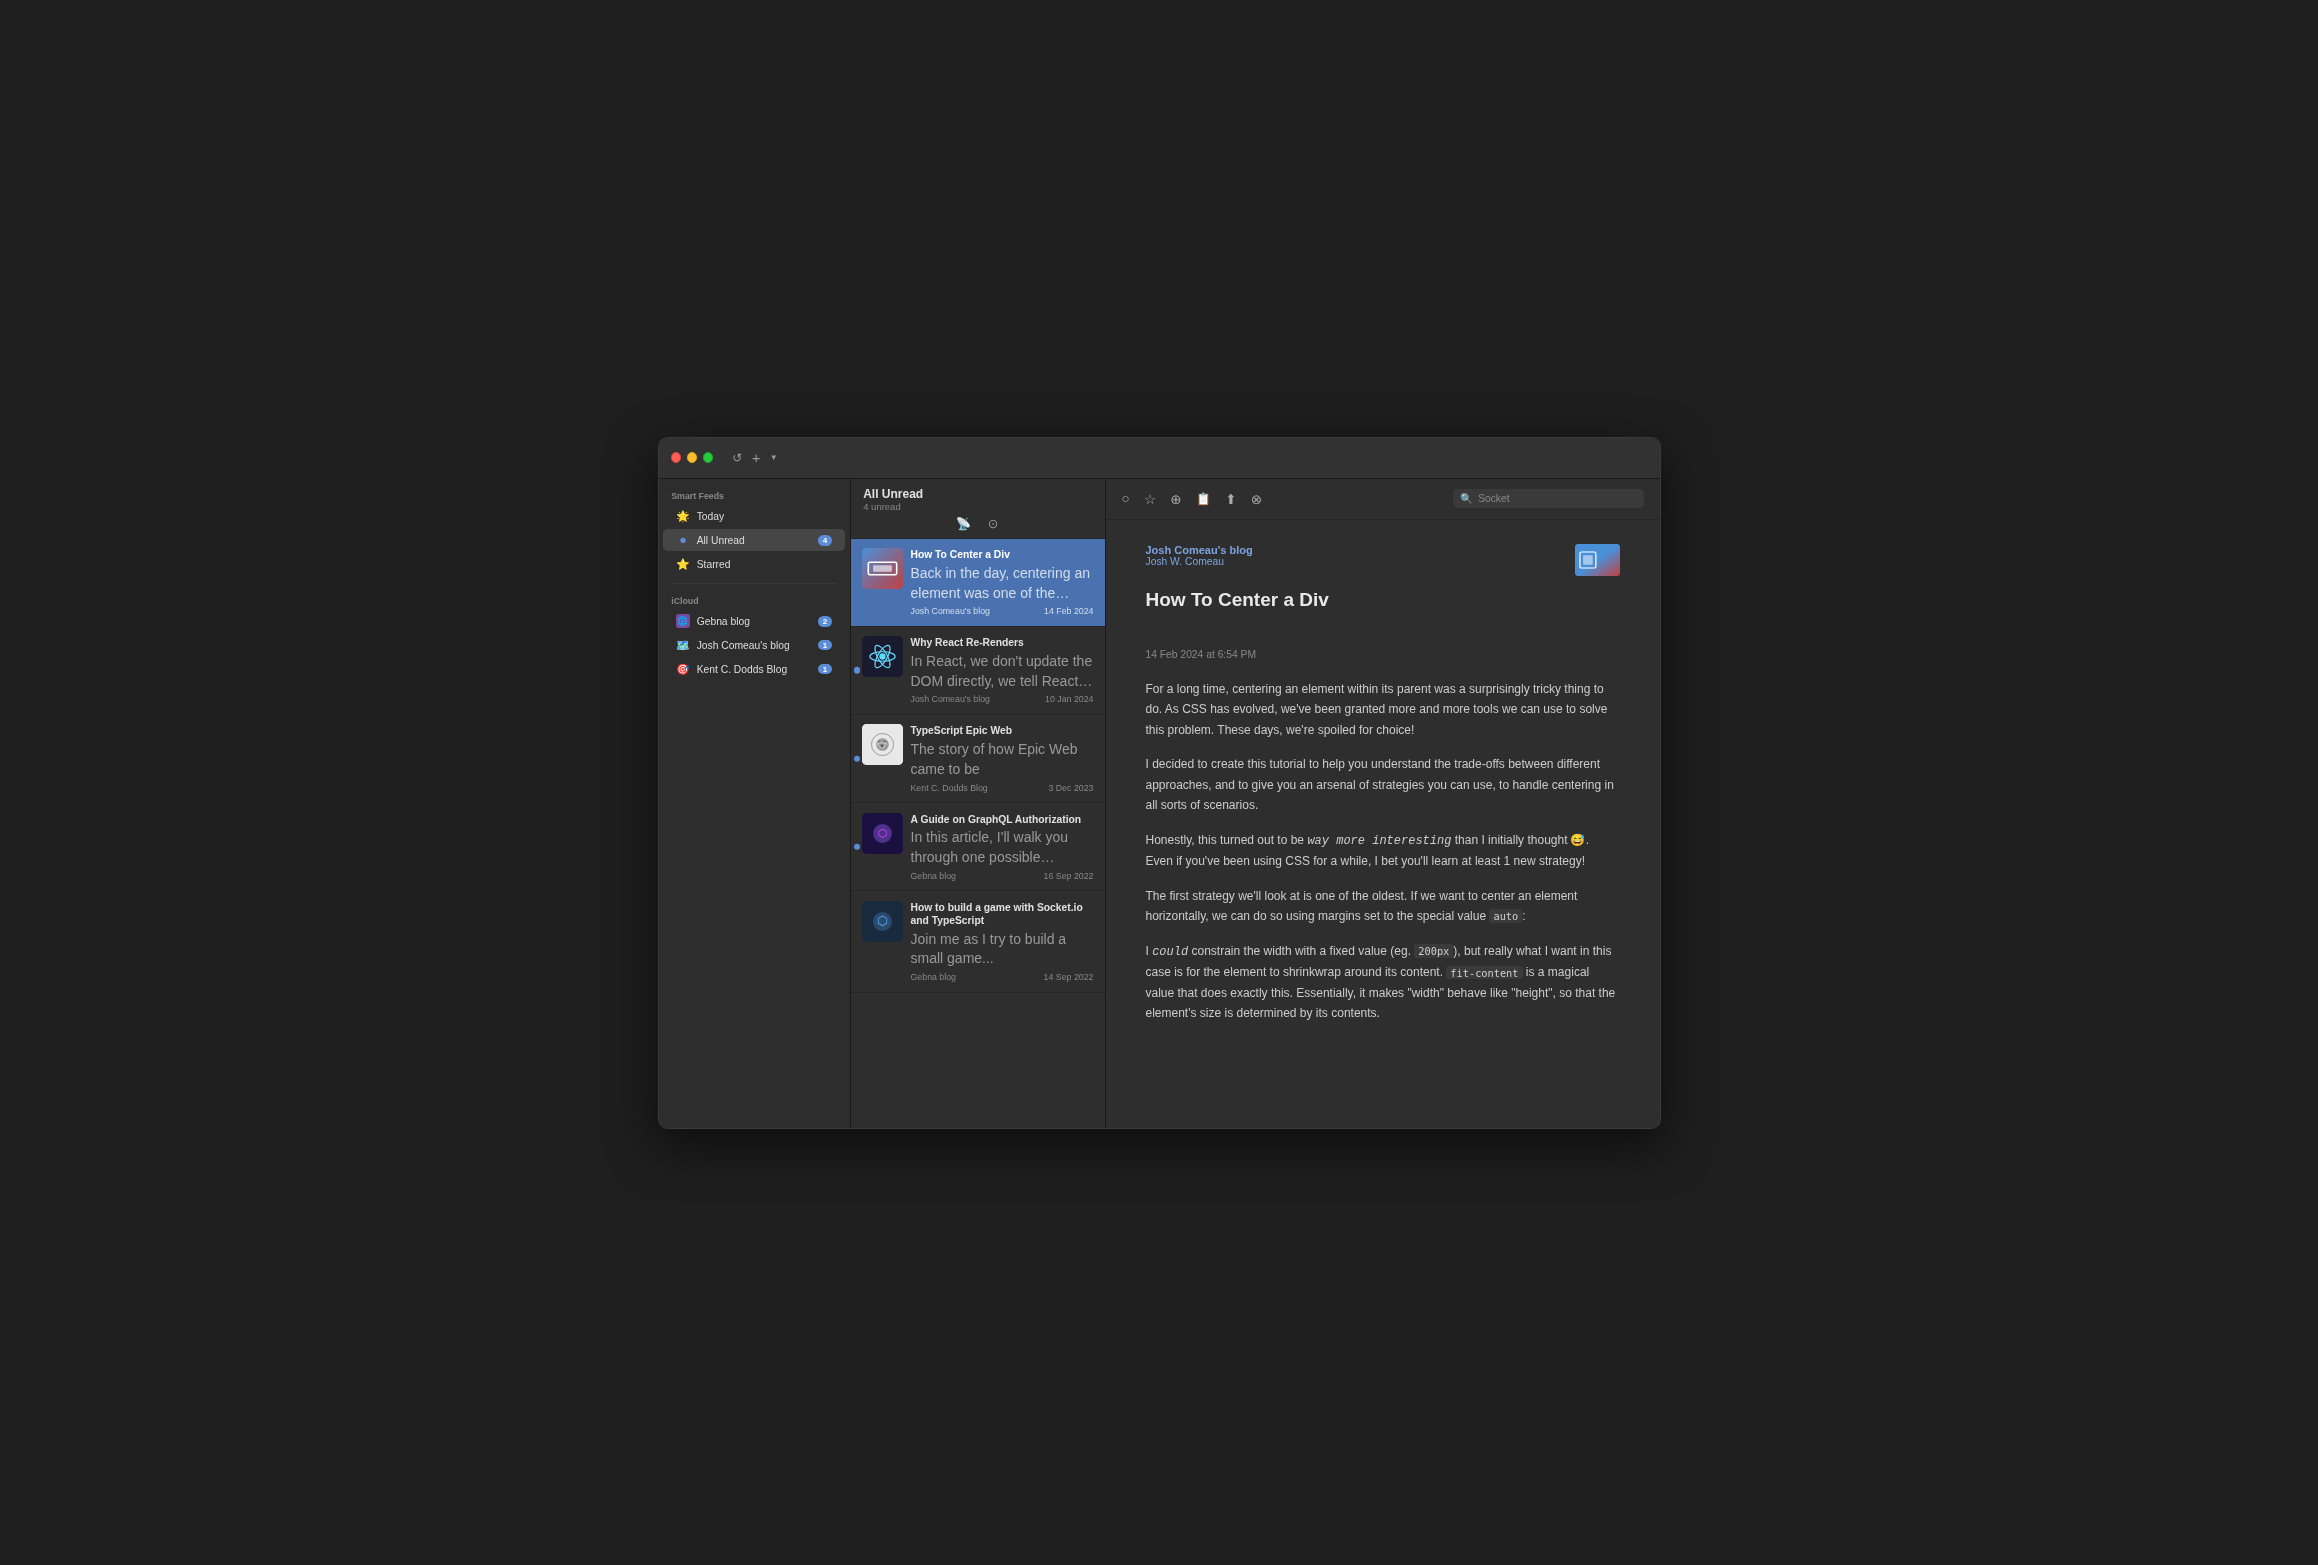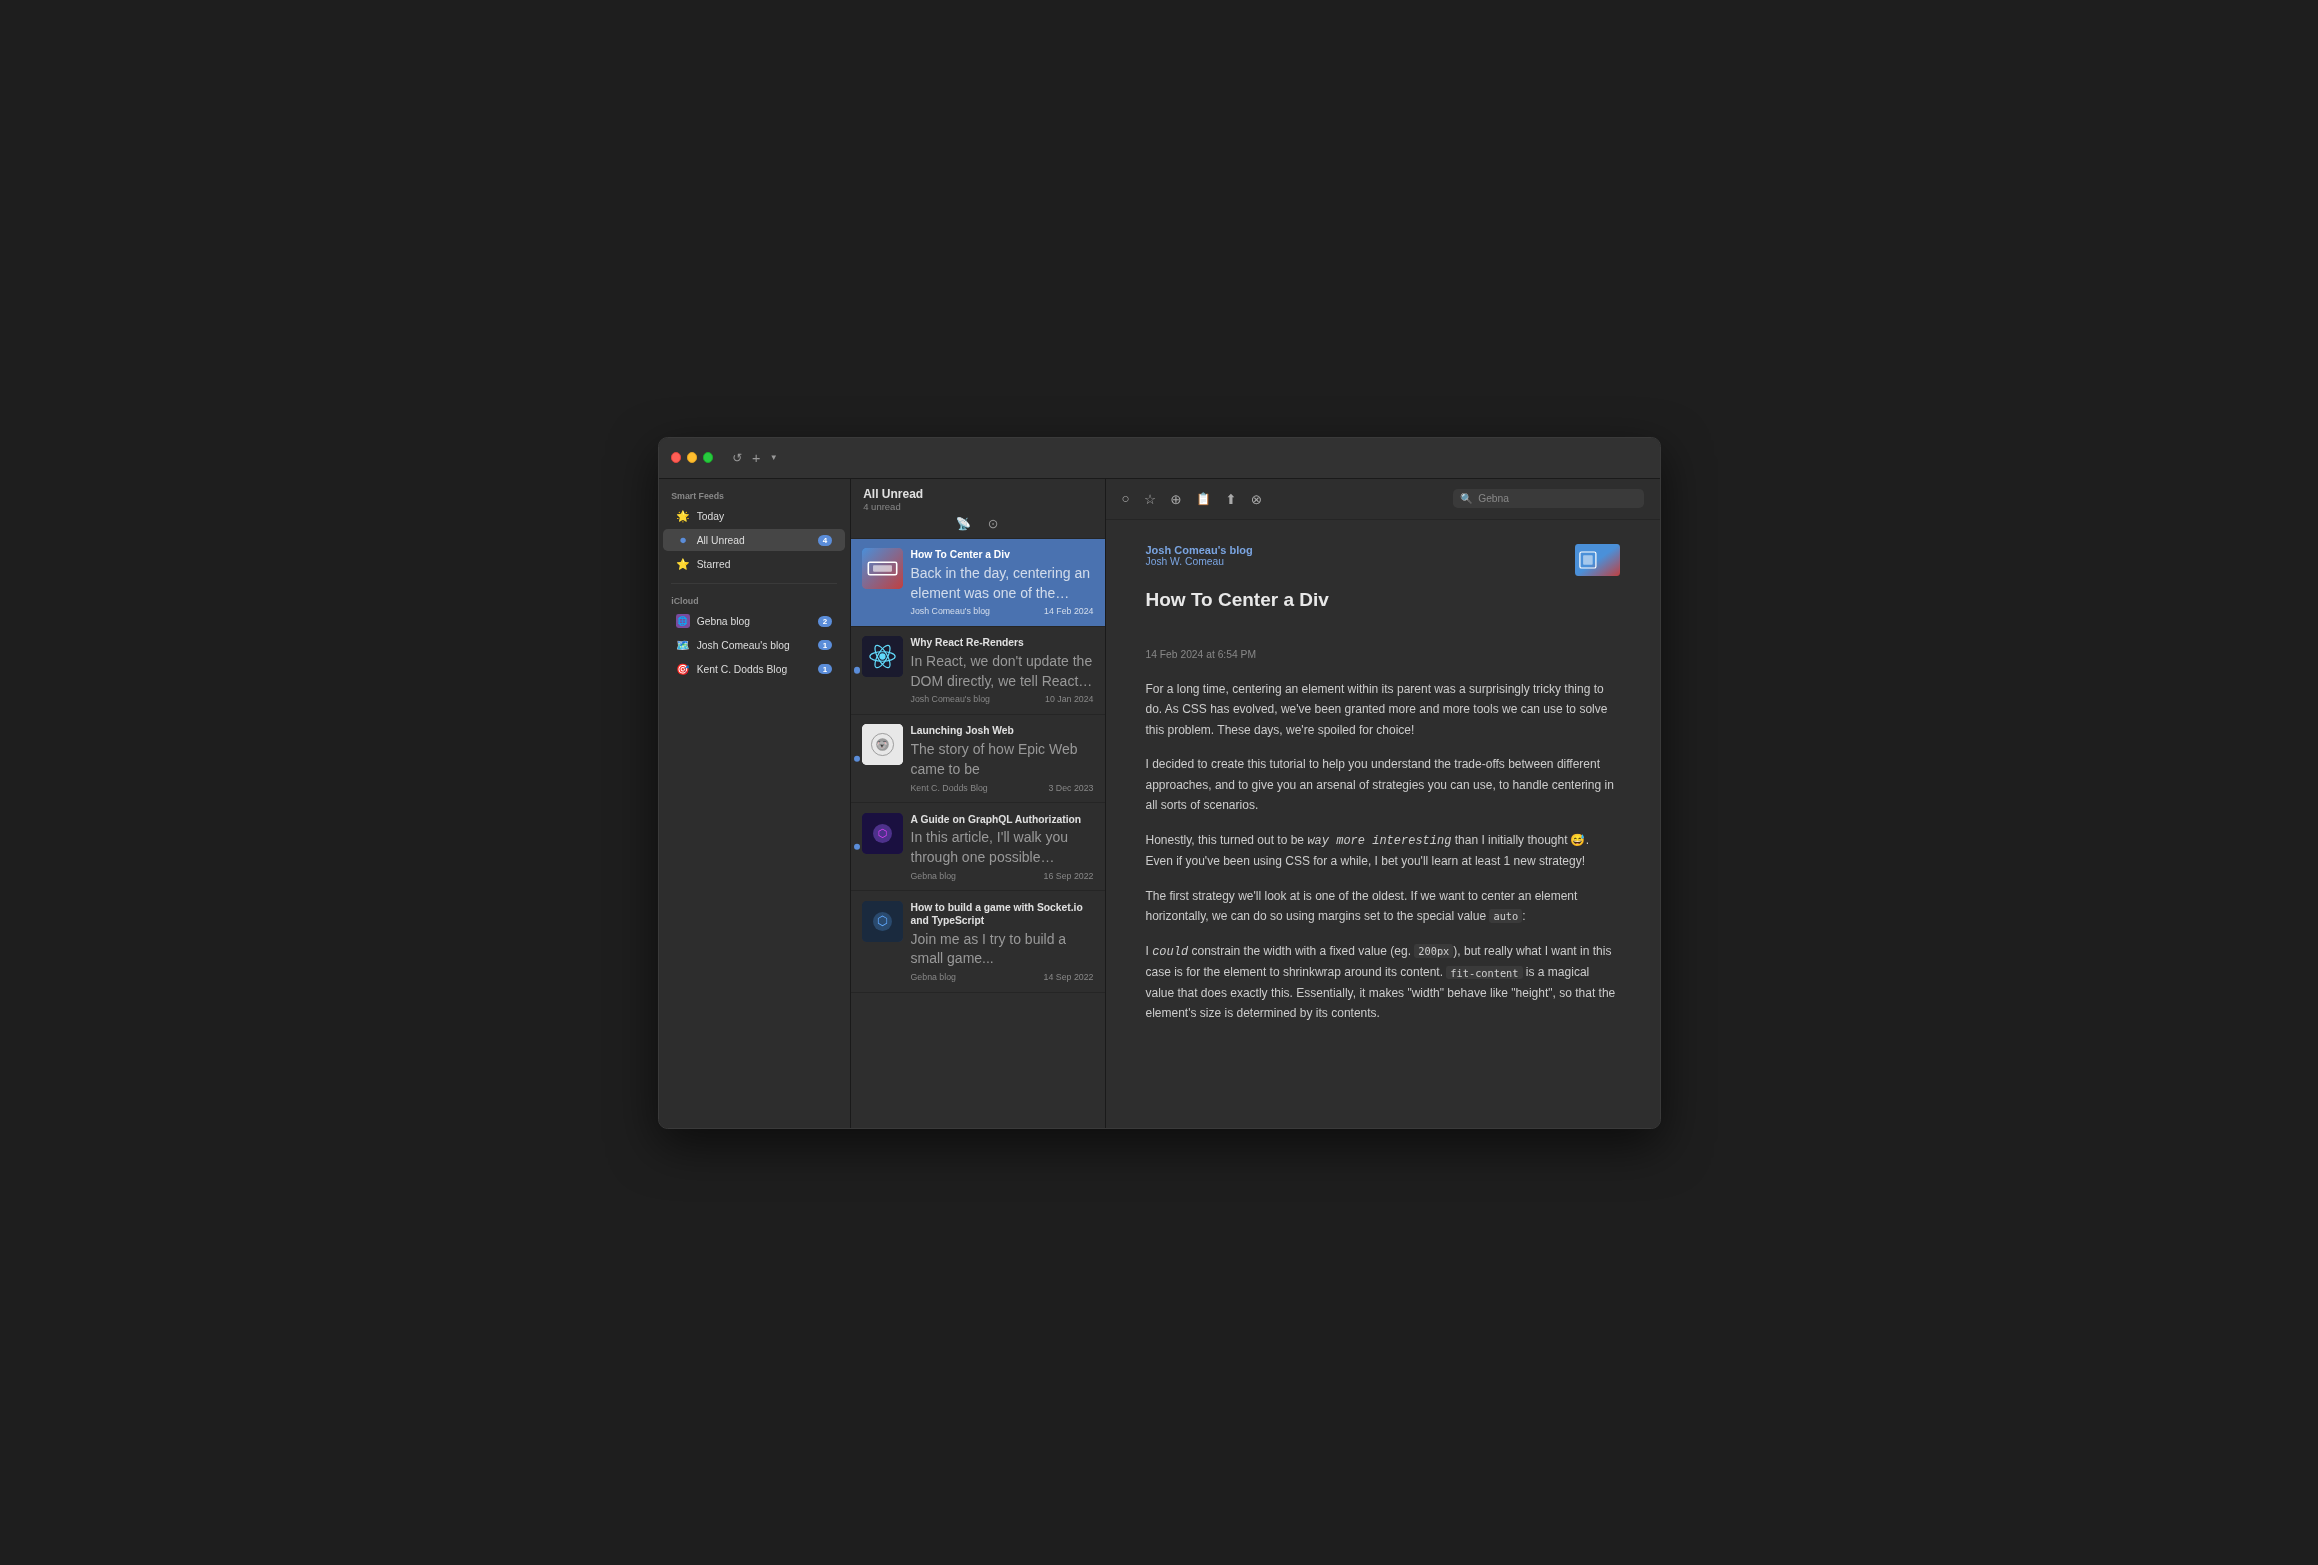--- a/index.html
+++ b/index.html
@@ -556,21 +556,21 @@
           <div class="thumb-css thumb-epic">
             <svg width="41" height="41" viewBox="0 0 52 52" style="font-size:22px">
               <rect width="52" height="52" rx="6" fill="#e8e8e8"></rect>
               <circle cx="26" cy="26" r="14" fill="none" stroke="#888" stroke-width="1"></circle>
               <circle cx="26" cy="26" r="8" fill="#999"></circle>
               <circle cx="26" cy="26" r="4" fill="#666"></circle>
               <text x="26" y="30" text-anchor="middle" font-size="12" fill="white">🐨</text>
             </svg>
           </div>
           <div class="article-content">
-            <div class="article-title">Launching Josh Web</div>
+            <div class="article-title">TypeScript Epic Web</div>
             <div class="article-preview">The story of how Epic Web came to be</div>
             <div class="article-meta">
               <span class="article-source">Kent C. Dodds Blog</span>
               <span class="article-date">3 Dec 2023</span>
             </div>
           </div>
         </div>
 
         <div class="article-item">
           <div class="unread-dot"></div>
@@ -617,21 +617,21 @@
           <span class="reader-toolbar-icon">○</span>
           <span class="reader-toolbar-icon">☆</span>
           <span class="reader-toolbar-icon">⊕</span>
           <span class="reader-toolbar-icon" style="font-size:12px;">📋</span>
           <span class="reader-toolbar-icon">⬆</span>
           <span class="reader-toolbar-icon">⊗</span>
         </div>
         <div class="reader-toolbar-right">
           <div class="search-bar">
             <span class="search-bar-icon">🔍</span>
-            <span class="search-bar-text">Gebna</span>
+            <span class="search-bar-text">Socket</span>
           </div>
         </div>
       </div>
 
       <div class="reader-content">
         <div class="reader-blog-header">
           <div>
             <div class="reader-blog-name">Josh Comeau's blog</div>
             <div class="reader-blog-author">Josh W. Comeau</div>
           </div>

